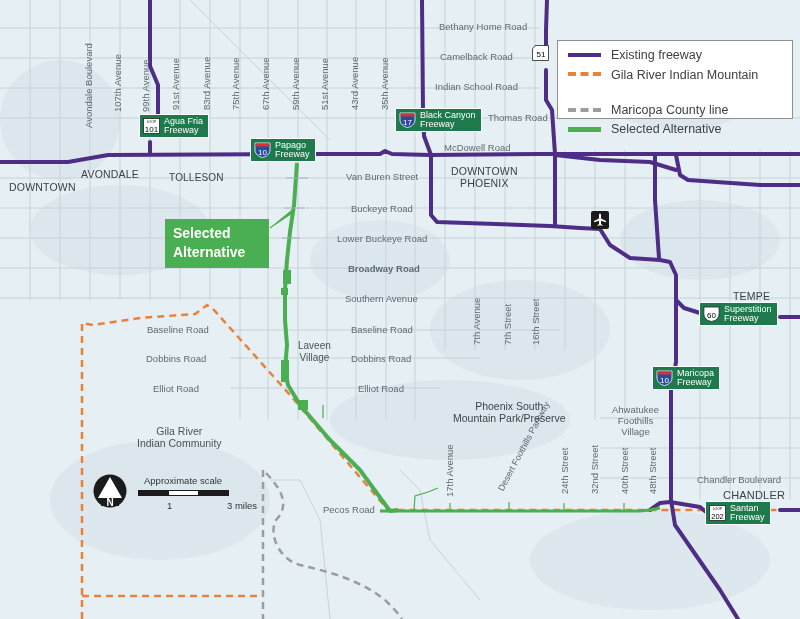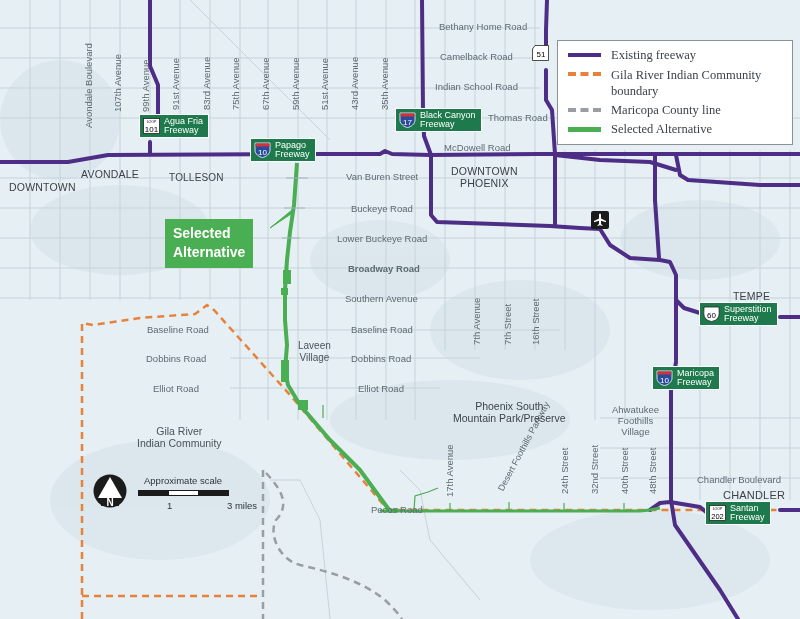--- a/index.html
+++ b/index.html
@@ -6,24 +6,24 @@
   body { width: 800px; height: 619px; overflow: hidden; background: #e4eef2; font-family: "Liberation Sans", sans-serif; }
   #map { position: relative; width: 800px; height: 619px; overflow: hidden; background: #e6eff3; }
   #map svg.base { position: absolute; left: 0; top: 0; }
   .lbl { position: absolute; color: #5d6a72; font-size: 9.5px; white-space: nowrap; line-height: 1; }
   .lbl.v { transform-origin: left top; transform: rotate(-90deg); }
   .city { position: absolute; color: #3a4248; font-size: 10.5px; letter-spacing: 0.2px; white-space: nowrap; line-height: 1.1; text-align: center; }
   .place { position: absolute; color: #4a545a; font-size: 10px; text-align: center; line-height: 1.15; white-space: nowrap; }
   .sign { position: absolute; background: #1e7a4d; color: #fff; font-size: 9px; line-height: 9px; display: flex; align-items: center; padding: 2px 5px 2px 3px; border: 1px solid #fff; }
   .sign .shield { width: 17px; height: 16px; margin-right: 4px; flex: none; }
   .sign .txt { display: flex; flex-direction: column; }
-  .legend { position: absolute; left: 557px; top: 40px; width: 236px; height: 105px; background: #fff; border: 1px solid #8a9094; box-sizing: border-box; padding: 7px 0 6px 10px; font-family: Liberation Serif, serif; }
+  .legend { position: absolute; left: 557px; top: 40px; width: 236px; height: 79px; background: #fff; border: 1px solid #8a9094; box-sizing: border-box; padding: 7px 0 6px 10px; }
   .legend .item { display: flex; align-items: flex-start; height: 19px; font-size: 12.5px; color: #3c4248; }
   .legend .swatch { width: 33px; height: 0; margin-top: 7px; margin-right: 10px; flex: none; }
-  .callout { position: absolute; left: 165px; top: 219px; width: 88px; height: 49px; background: #4aae52; color: #fff; font-weight: bold; font-size: 14px; line-height: 19px; padding: 5px 0 0 8px; box-sizing: border-box; }
+  .callout { position: absolute; left: 165px; top: 219px; width: 104px; height: 49px; background: #4aae52; color: #fff; font-weight: bold; font-size: 14px; line-height: 19px; padding: 5px 0 0 8px; box-sizing: border-box; }
 </style>
 </head>
 <body>
 
 <div id="map">
   <svg class="base" width="800" height="619" viewBox="0 0 800 619">
 
     <rect x="0" y="0" width="800" height="619" fill="#e6eff3"></rect>
     <g opacity="0.55" fill="#d5e2e9">
       <ellipse cx="120" cy="230" rx="90" ry="45"></ellipse>
@@ -166,21 +166,21 @@
   <span class="lbl" style="left:351px;top:204px;">Buckeye Road</span>
   <span class="lbl" style="left:337px;top:234px;">Lower Buckeye Road</span>
   <span class="lbl" style="left:348px;top:264px;font-weight:bold;">Broadway Road</span>
   <span class="lbl" style="left:345px;top:294px;">Southern Avenue</span>
   <span class="lbl" style="left:351px;top:325px;">Baseline Road</span>
   <span class="lbl" style="left:351px;top:354px;">Dobbins Road</span>
   <span class="lbl" style="left:358px;top:384px;">Elliot Road</span>
   <span class="lbl" style="left:147px;top:325px;">Baseline Road</span>
   <span class="lbl" style="left:146px;top:354px;">Dobbins Road</span>
   <span class="lbl" style="left:153px;top:384px;">Elliot Road</span>
-  <span class="lbl" style="left:323px;top:505px;margin-left:48px;">Pecos Road</span>
+  <span class="lbl" style="left:323px;top:505px;">Pecos Road</span>
   <span class="lbl" style="left:697px;top:475px;">Chandler Boulevard</span>
 
   <span class="city" style="left:9px;top:182px;">DOWNTOWN</span>
   <span class="city" style="left:81px;top:169px;">AVONDALE</span>
   <span class="city" style="left:169px;top:172px;font-size:10px;">TOLLESON</span>
   <div class="city" style="left:451px;top:166px;">
     <div>DOWNTOWN</div>
     <div>PHOENIX</div>
   </div>
   <span class="city" style="left:733px;top:291px;">TEMPE</span>
@@ -314,22 +314,21 @@
   </div>
 
   <div class="legend">
     <div class="item">
       <div class="swatch" style="border-top:4px solid #4e2d86;margin-top:5px;"></div>
       <span>Existing freeway</span>
     </div>
     <div class="item" style="height:36px;">
       <div class="swatch" style="border-top:4px dashed #e8823a;margin-top:5px;"></div>
       <div style="line-height:16px;">
-        <div>Gila River Indian Community</div>
-        <div>boundary</div>
+        <div>Gila River Indian Mountain</div>
       </div>
     </div>
     <div class="item">
       <div class="swatch" style="border-top:4px dashed #9a9ea2;margin-top:5px;"></div>
       <span>Maricopa County line</span>
     </div>
     <div class="item">
       <div class="swatch" style="border-top:5px solid #4aae52;margin-top:5px;"></div>
       <span>Selected Alternative</span>
     </div>

